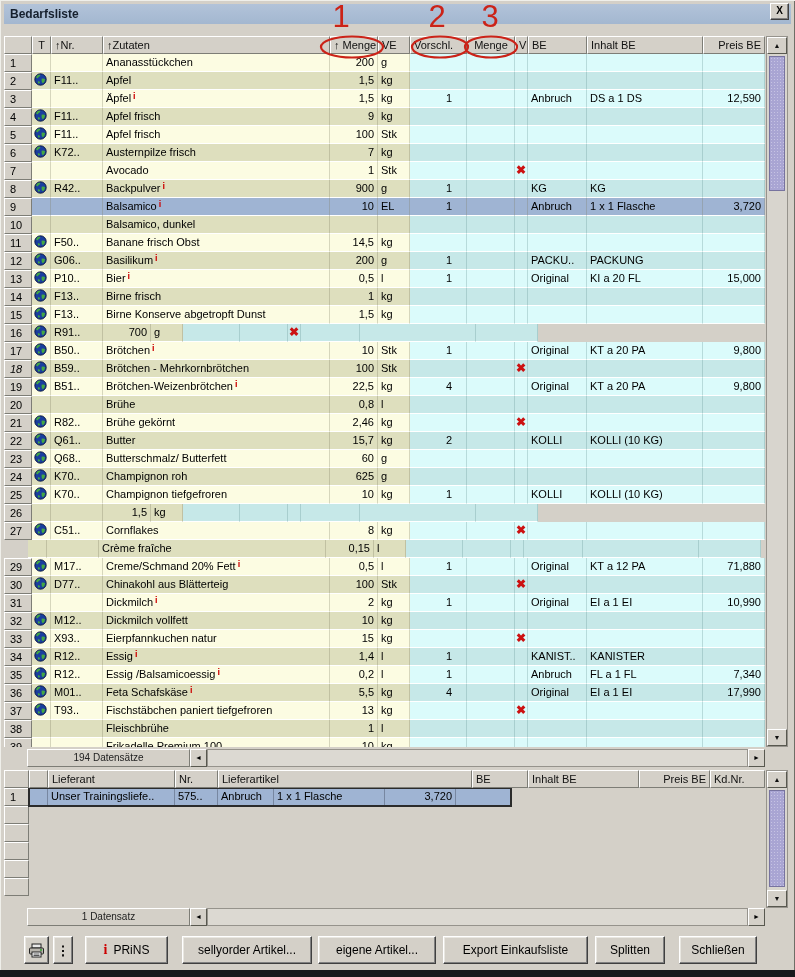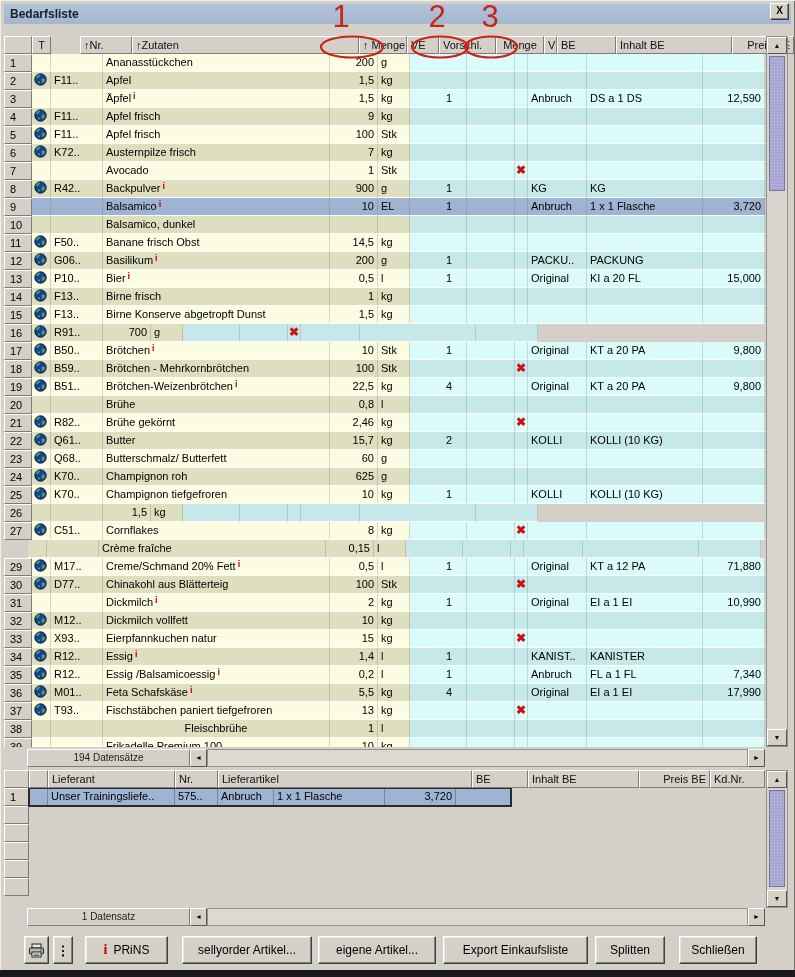--- a/index.html
+++ b/index.html
@@ -81,21 +81,21 @@
 <div class="win">
 
   <div class="titlebar">
     <span class="title">Bedarfsliste</span>
   </div>
   <div class="closebtn">X</div>
 
   <div class="thead" id="uhead" style="top:36px;">
       <div class="hcell " style="width: 28px;"></div>
       <div class="hcell hc" style="width: 19px;">T</div>
-      <div class="hcell " style="width: 52px; margin-left: 29px;">↑Nr.</div>
+      <div class="hcell " style="width: 52px;">↑Nr.</div>
       <div class="hcell " style="width: 227px;">↑Zutaten</div>
       <div class="hcell hr" style="width: 48px;">↑ Menge</div>
       <div class="hcell " style="width: 32px;">VE</div>
       <div class="hcell " style="width: 57px;">Vorschl.</div>
       <div class="hcell hc" style="width: 48px;">Menge</div>
       <div class="hcell " style="width: 13px;">V</div>
       <div class="hcell " style="width: 59px;">BE</div>
       <div class="hcell " style="width: 116px;">Inhalt BE</div>
       <div class="hcell hr" style="width: 62px;">Preis BE</div>
     </div>
@@ -391,21 +391,21 @@
         <div class="cell num" style="width: 48px;">10</div>
         <div class="cell " style="width: 32px;">Stk</div>
         <div class="cell num vp cy" style="width: 57px;">1</div>
         <div class="cell num cy" style="width: 48px;"></div>
         <div class="cell xc cy" style="width: 13px;"></div>
         <div class="cell cy" style="width: 59px;">Original</div>
         <div class="cell cy" style="width: 116px;">KT a 20 PA</div>
         <div class="cell num cy" style="width: 62px;">9,800</div>
       </div>
       <div class="trow even">
-        <div class="cell rn" style="width: 28px;">18</div>
+        <div class="cell rn" style="width: 28px; font-style: italic;">18</div>
         <div class="cell ct" style="width: 19px;"><svg width="13" height="13" viewBox="0 0 13 13">
             <circle cx="6.5" cy="6.5" r="5.7" fill="#1a3e9e" stroke="#06123a" stroke-width="0.9"></circle>
             <path d="M2 4.2 Q3 1.8 5.6 1.5 Q7.2 2.5 5.6 3.6 Q4.2 3.9 4.1 5.1 Q3 5.7 2 4.2Z" fill="#43a843"></path>
             <path d="M7.6 5.8 Q9.6 4.9 11.2 6.5 Q10.6 9.1 9 10.2 Q7.4 9.5 7.6 7.8Z" fill="#43a843"></path>
             <path d="M3.9 8.4 Q5.5 7.9 6 9.4 Q5.1 11 4.3 10.5 Q3.7 9.4 3.9 8.4Z" fill="#43a843"></path>
           </svg></div>
         <div class="cell " style="width: 52px;">B59..</div>
         <div class="cell " style="width: 227px;">Brötchen - Mehrkornbrötchen</div>
         <div class="cell num" style="width: 48px;">100</div>
         <div class="cell " style="width: 32px;">Stk</div>
@@ -753,21 +753,21 @@
         <div class="cell num cy" style="width: 48px;"></div>
         <div class="cell xc cy" style="width: 13px;">✖</div>
         <div class="cell cy" style="width: 59px;"></div>
         <div class="cell cy" style="width: 116px;"></div>
         <div class="cell num cy" style="width: 62px;"></div>
       </div>
       <div class="trow even">
         <div class="cell rn" style="width: 28px;">38</div>
         <div class="cell ct" style="width: 19px;"></div>
         <div class="cell " style="width: 52px;"></div>
-        <div class="cell " style="width: 227px; text-align: center;">Fleischbrühe</div>
+        <div class="cell " style="width: 227px;">Fleischbrühe</div>
         <div class="cell num" style="width: 48px;">1</div>
         <div class="cell " style="width: 32px;">l</div>
         <div class="cell num vp cy" style="width: 57px;"></div>
         <div class="cell num cy" style="width: 48px;"></div>
         <div class="cell xc cy" style="width: 13px;"></div>
         <div class="cell cy" style="width: 59px;"></div>
         <div class="cell cy" style="width: 116px;"></div>
         <div class="cell num cy" style="width: 62px;"></div>
       </div>
       <div class="trow odd">

